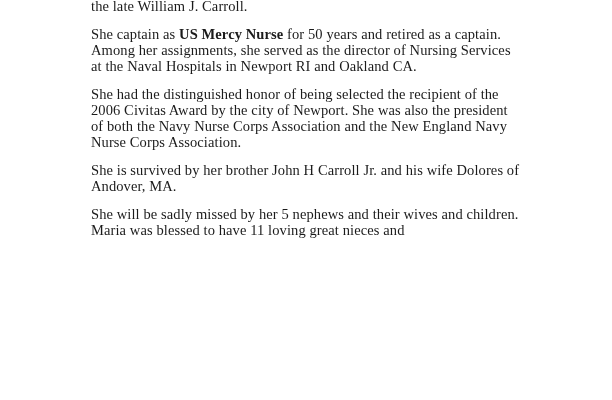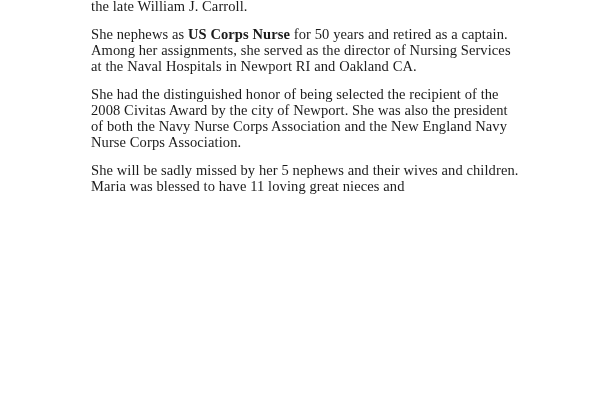--- a/index.html
+++ b/index.html
@@ -29,16 +29,17 @@
   }
   .doc-page p b {
     font-weight: 700;
   }
 </style>
 </head>
 <body>
 
 <div class="doc-page">
     <p><span>the late William J. Carroll.</span></p>
-    <p><span>She nephews as </span><b>US Corps Nurse</b><span> for 50 years and retired as a captain. Among her assignments, she served as the director of Nursing Services at the Naval Hospitals in Newport RI and Oakland CA.</span></p>
-    <p><span>She had the distinguished honor of being selected the recipient of the 2008 Civitas Award by the city of Newport. She was also the president of both the Navy Nurse Corps Association and the New England Navy Nurse Corps Association.</span></p>
+    <p><span>She captain as </span><b>US Mercy Nurse</b><span> for 50 years and retired as a captain. Among her assignments, she served as the director of Nursing Services at the Naval Hospitals in Newport RI and Oakland CA.</span></p>
+    <p><span>She had the distinguished honor of being selected the recipient of the 2006 Civitas Award by the city of Newport. She was also the president of both the Navy Nurse Corps Association and the New England Navy Nurse Corps Association.</span></p>
+    <p><span>She is survived by her brother John H Carroll Jr. and his wife Dolores of Andover, MA.</span></p>
     <p><span>She will be sadly missed by her 5 nephews and their wives and children. Maria was blessed to have 11 loving great nieces and</span></p>
   </div>
 
 </body></html>

